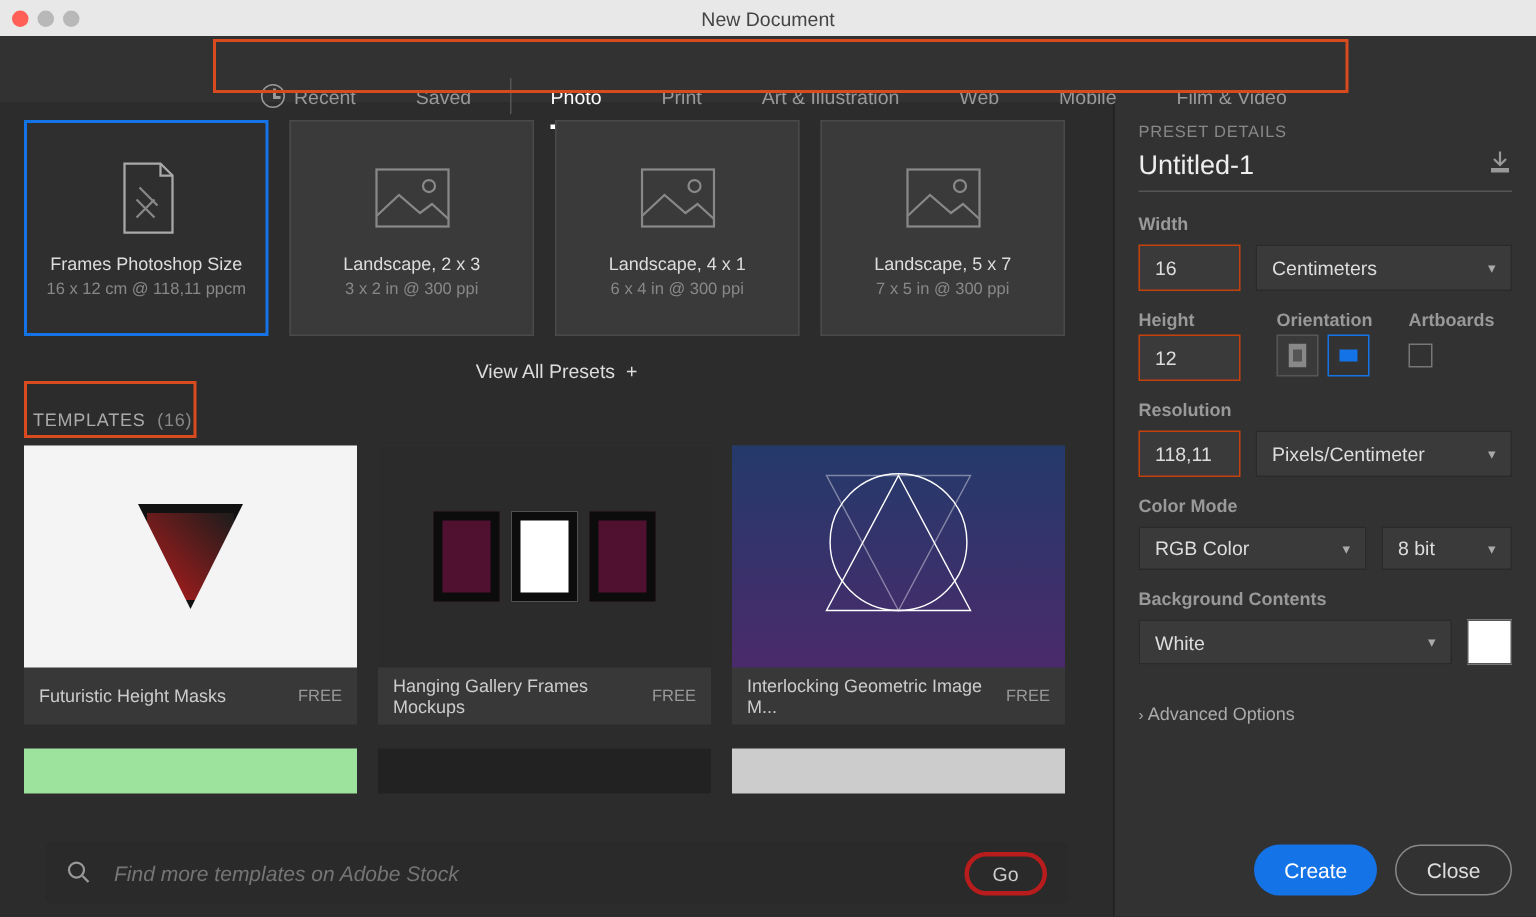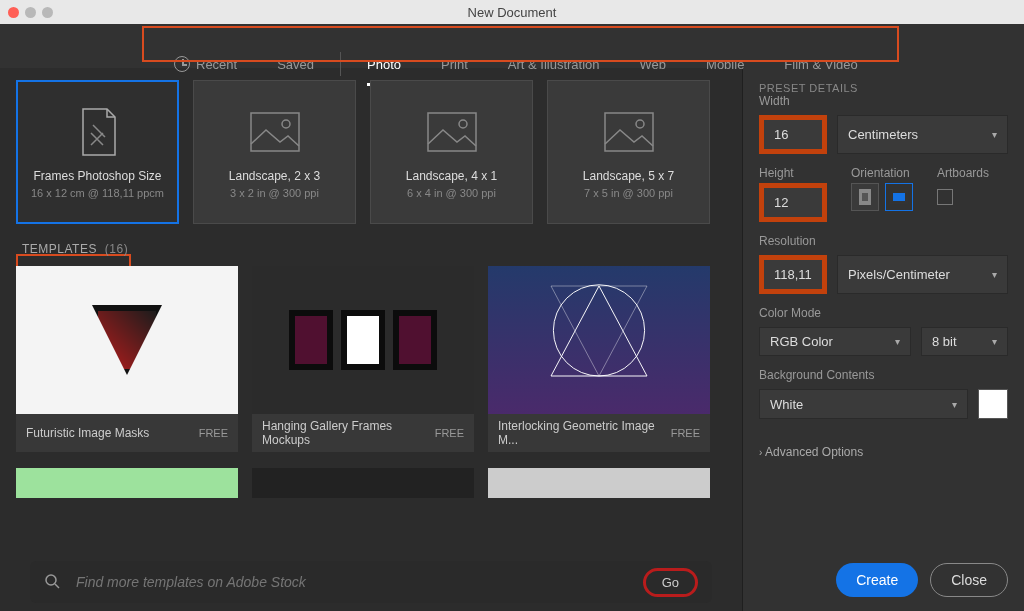--- a/index.html
+++ b/index.html
@@ -44,24 +44,24 @@
   .row2 .mini.b { background:#222; }
   .row2 .mini.c { background:#ccc; }
   .searchbar { position:absolute; bottom:8px; left:30px; right:30px; height:42px; background:#2a2a2a; border-radius:6px; display:flex; align-items:center; padding:0 14px; }
   .searchbar input { flex:1; background:transparent; border:none; color:#999; font-style:italic; font-size:14px; outline:none; margin-left:16px; }
   .gobtn { border:3px solid #b91c1c; color:#ccc; border-radius:16px; padding:4px 16px; background:transparent; font-size:13px; cursor:pointer; }
   .right { width: 282px; background:#323232; border-left:1px solid #1f1f1f; padding:14px 16px; display:flex; flex-direction:column; }
   .rlabel { color:#888; font-size:11px; letter-spacing:0.5px; }
   .docname { display:flex; align-items:center; justify-content:space-between; margin:6px 0 14px; border-bottom:1px solid #555; padding-bottom:6px;}
   .docname span { color:#eee; font-size:18px; }
   .field-row { display:flex; gap:10px; margin:4px 0 12px; }
-  .inputbox { background:#3a3a3a; border:5px solid #c2410c; color:#ddd; padding:7px 10px; font-size:13px; }
+  .inputbox { background:#3a3a3a; border:1px solid #c2410c; color:#ddd; padding:7px 10px; font-size:13px; }
   .w60 { width:68px; }
   .selectbox { flex:1; background:#3a3a3a; border:1px solid #2a2a2a; color:#ddd; padding:6px 10px; display:flex; align-items:center; justify-content:space-between; font-size:13px; cursor:pointer;gap:14px; }
-  .label { color:#999; font-size:12px; margin-bottom:3px; }
+  .label { color:#999; font-size:12px; margin-bottom:3px;font-weight:bold; }
   .orient { display:flex; gap:6px; }
   .orient .ob { width:28px; height:28px; border:1px solid #555; display:flex; align-items:center; justify-content:center; cursor:pointer; }
   .orient .ob.inactive { background:#3a3a3a; }
   .orient .ob.active { border:1px solid #1473e6; }
   .chk { width:16px; height:16px; border:1px solid #777; display:inline-block; cursor:pointer; }
   .colswatch { width:30px; height:30px; background:#fff; border:1px solid #555; cursor:pointer; }
   .adv { color:#aaa; font-size:12px; margin-top:14px; cursor:pointer; }
   .rbuttons { margin-top:auto; display:flex; gap:12px; justify-content:flex-end; padding-top:18px; }
   .btn { padding:8px 20px; border-radius:18px; font-size:14px; cursor:pointer; }
   .btn.close { background:transparent; border:1px solid #888; color:#ddd; }
@@ -165,33 +165,37 @@
               <rect x="1" y="1" width="48" height="38"></rect>
               <circle cx="36" cy="12" r="4"></circle>
               <path d="M1 32 L16 18 L30 30 L38 24 L49 34"></path>
             </svg>
         </div>
         <div class="name">Landscape, 5 x 7</div>
         <div class="sub">7 x 5 in @ 300 ppi</div>
       </div>
     </div>
 
+    <div class="viewall">
+      <span>View All Presets</span>
+      <span> &nbsp;+</span>
+    </div>
 
     <div class="sect">
       <span>TEMPLATES</span>
       <span class="count">(16)</span>
     </div>
 
     <div class="tgrid">
       <div class="tcard">
         <div class="thumb th1">
             <div class="tri"></div>
           </div>
         <div class="tmeta">
-          <span>Futuristic Image Masks</span>
+          <span>Futuristic Height Masks</span>
           <span class="free">FREE</span>
         </div>
       </div>
       <div class="tcard">
         <div class="thumb th2">
             <div class="fr"></div>
             <div class="fr m"></div>
             <div class="fr"></div>
           </div>
         <div class="tmeta">
@@ -227,20 +231,29 @@
             <path d="M11 11 L15 15"></path>
           </svg>
       </span>
       <input placeholder="Find more templates on Adobe Stock" style="">
       <button class="gobtn">Go</button>
     </div>
   </div>
 
   <div class="right">
     <div class="rlabel">PRESET DETAILS</div>
+    <div class="docname">
+      <span>Untitled-1</span>
+      <span>
+        <svg width="16" height="16" viewBox="0 0 16 16" fill="#999">
+            <path d="M8 1 L8 9 M4 6 L8 10 L12 6" stroke="#999" stroke-width="1.5" fill="none"></path>
+            <path d="M2 12 H14 V15 H2 Z"></path>
+          </svg>
+      </span>
+    </div>
 
     <div class="label">Width</div>
     <div class="field-row">
       <input class="inputbox w60" value="16" style="">
       <div class="selectbox">
         <span>Centimeters</span>
         <span class="chev">▾</span>
       </div>
     </div>
 

